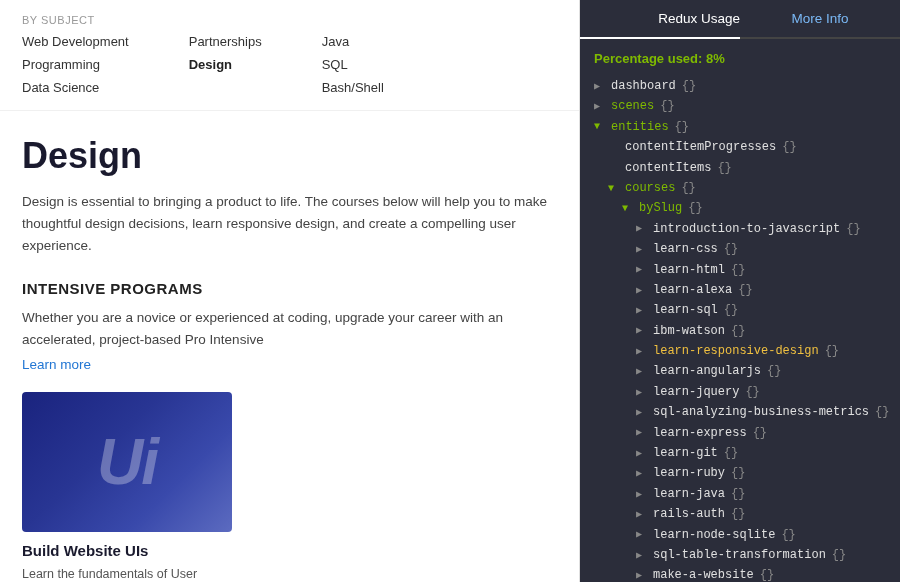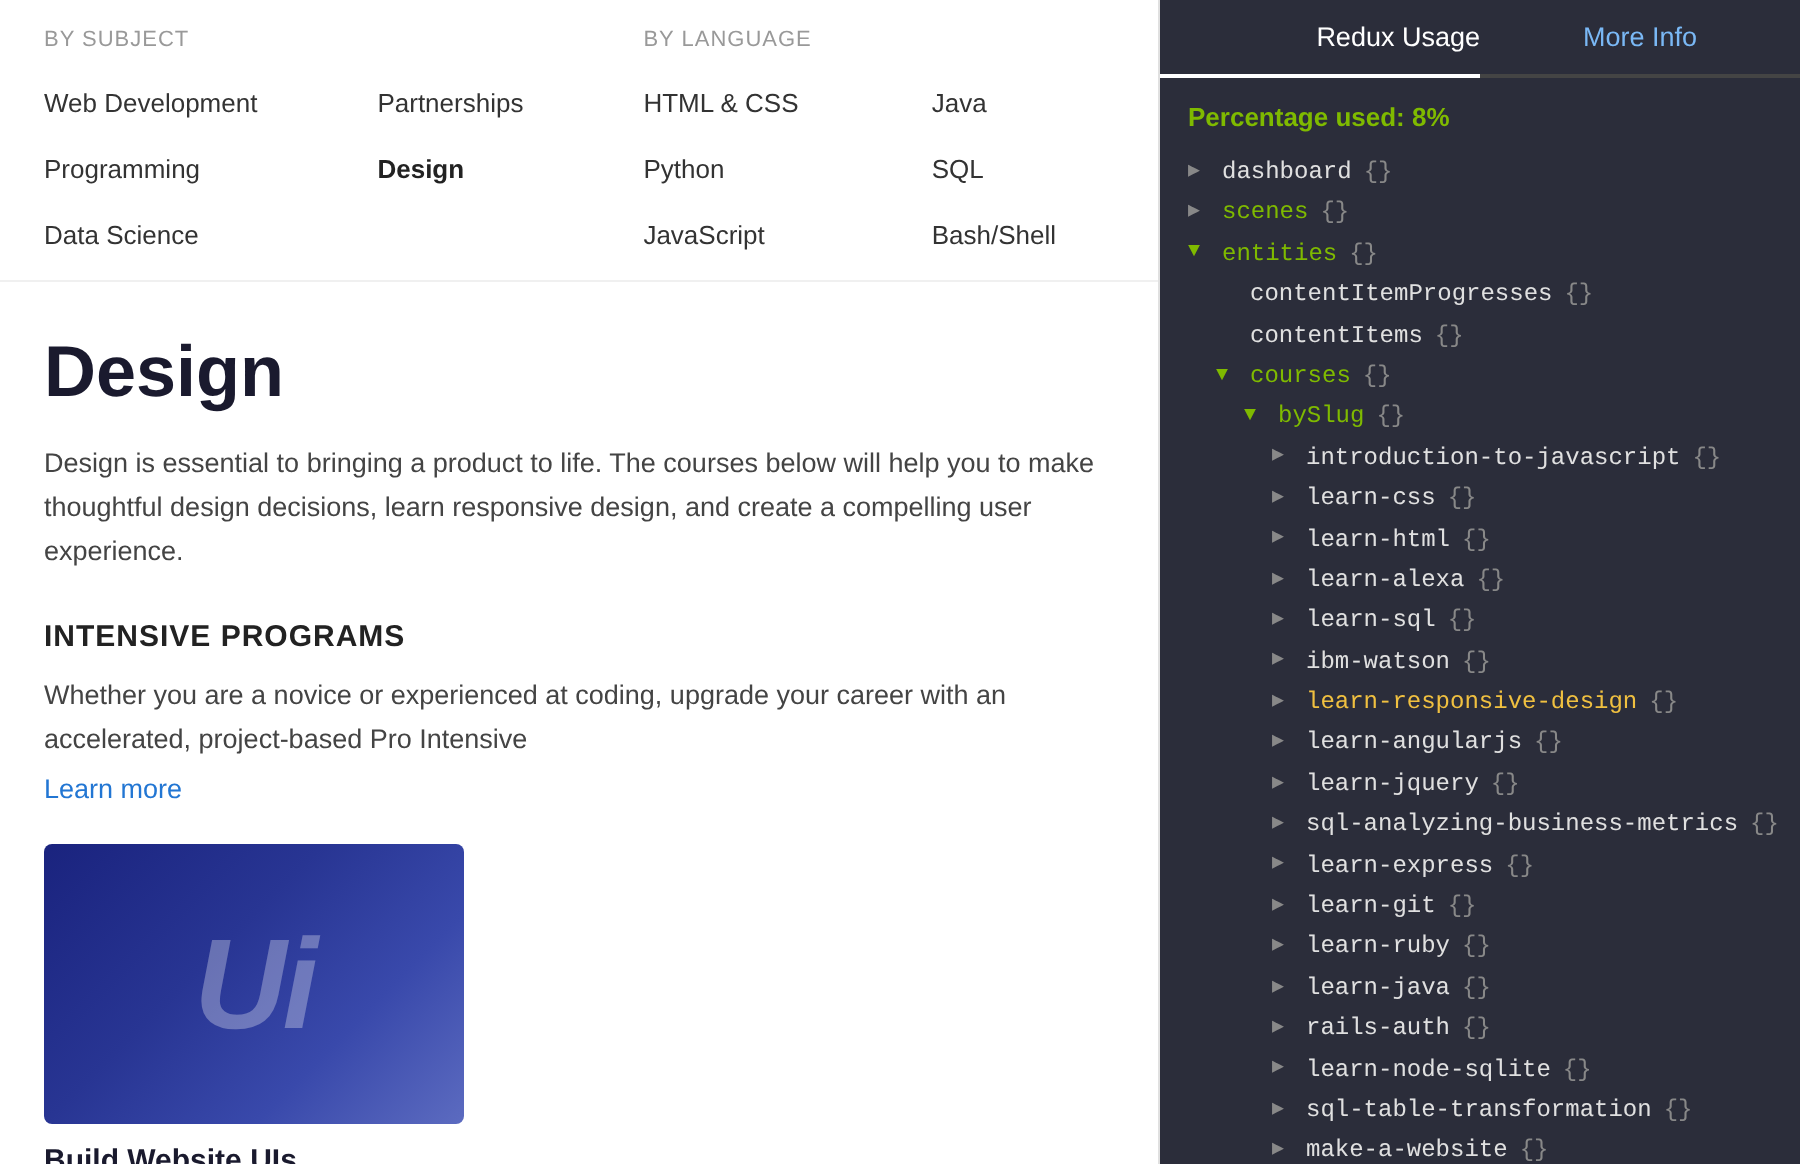--- a/index.html
+++ b/index.html
@@ -15,21 +15,21 @@
     }
 
     
     .nav-section {
       display: flex;
       padding: 14px 22px 12px 22px;
       border-bottom: 1px solid #f0f0f0;
       gap: 60px;
     }
 
-    .nav-col { display: flex; flex-direction: column; gap: 12px; }
+    .nav-col { display: flex; flex-direction: column; gap: 2px; }
     .nav-label { font-size: 11px; color: #999; text-transform: uppercase; letter-spacing: 0.5px; margin-bottom: 4px; }
     .nav-item { font-size: 13px; color: #333; line-height: 1.6; }
     .nav-item.bold { font-weight: 700; color: #222; }
 
     
     .main-content { padding: 24px 22px; }
 
     .page-title { font-size: 36px; font-weight: 700; color: #1a1a2e; margin-bottom: 14px; }
 
     .description { font-size: 13.5px; color: #444; line-height: 1.6; margin-bottom: 24px; }
@@ -135,26 +135,20 @@
       <div class="nav-item">Web Development</div>
       <div class="nav-item">Programming</div>
       <div class="nav-item">Data Science</div>
     </div>
     <div class="nav-col">
       <div class="nav-label" style="visibility:hidden;">.</div>
       <div class="nav-item">Partnerships</div>
       <div class="nav-item bold">Design</div>
     </div>
     <div class="nav-col">
-      <div class="nav-label">BY LANGUAGE</div>
-      <div class="nav-item">HTML &amp; CSS</div>
-      <div class="nav-item">Python</div>
-      <div class="nav-item">JavaScript</div>
-    </div>
-    <div class="nav-col">
       <div class="nav-label" style="visibility:hidden;">.</div>
       <div class="nav-item">Java</div>
       <div class="nav-item">SQL</div>
       <div class="nav-item">Bash/Shell</div>
     </div>
   </div>
 
   <div class="main-content">
     <h1 class="page-title">Design</h1>
     <p class="description">Design is essential to bringing a product to life. The courses below will help you to make thoughtful design decisions, learn responsive design, and create a compelling user experience.</p>

